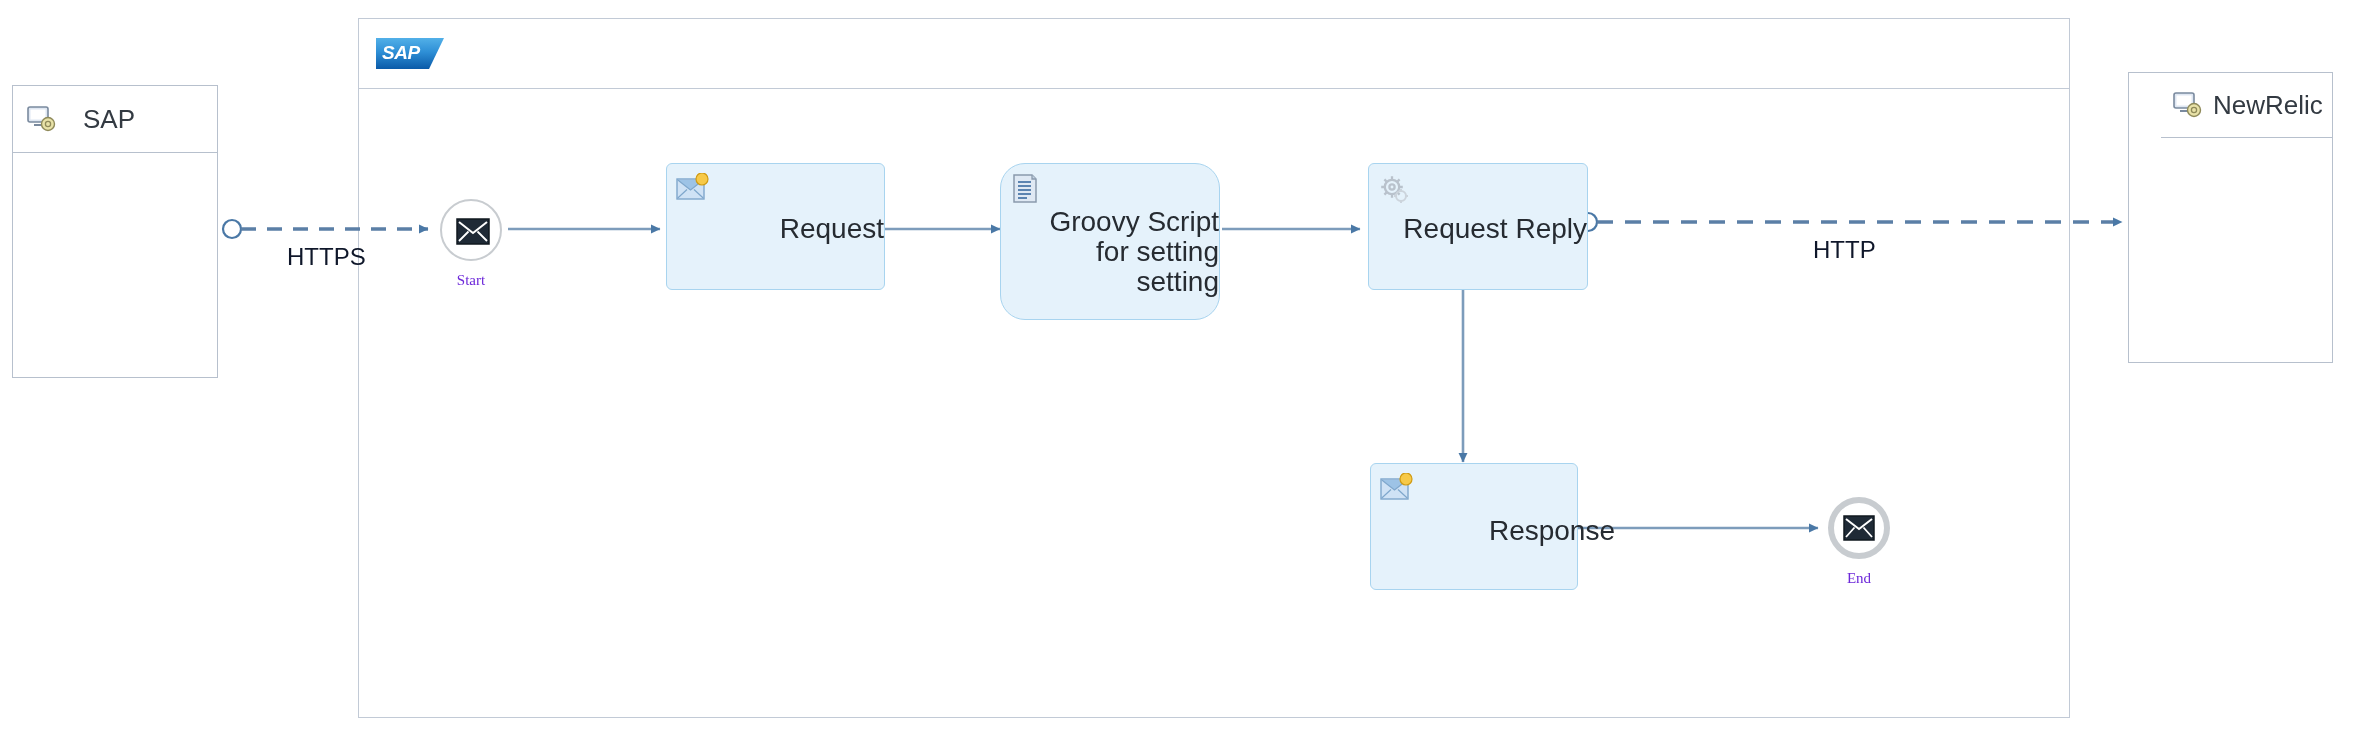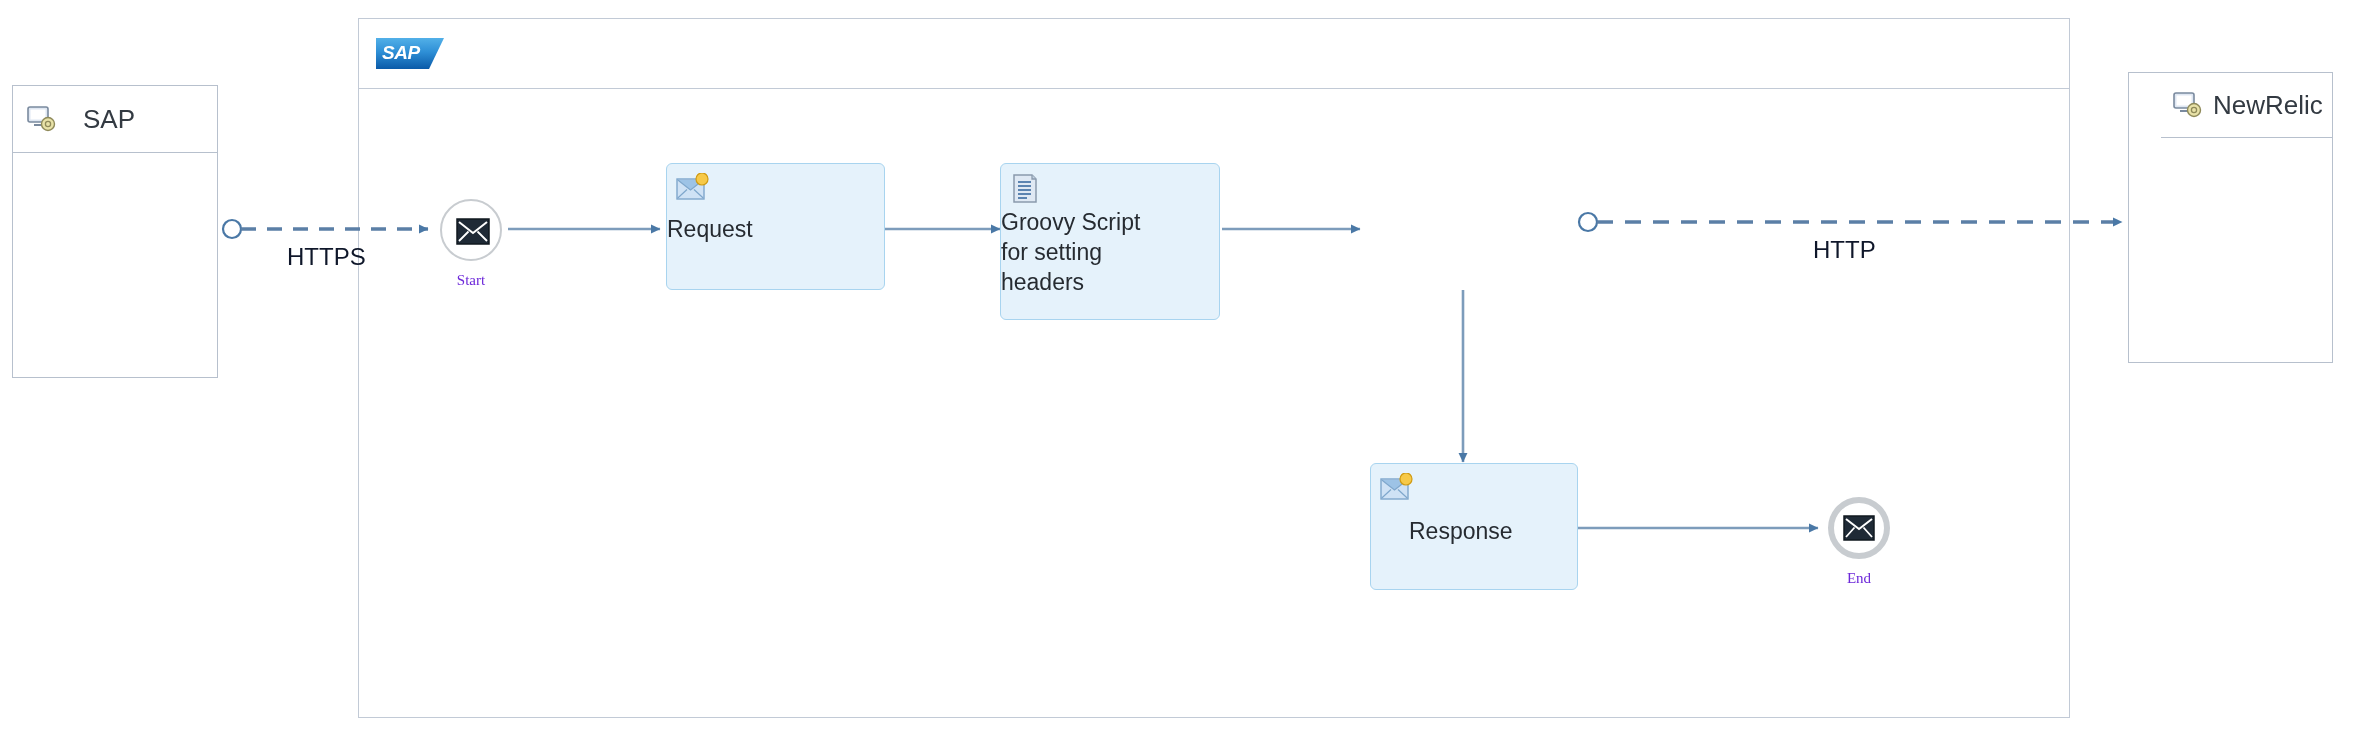--- a/index.html
+++ b/index.html
@@ -90,22 +90,22 @@
     position: absolute;
     background: #e5f2fb;
     border: 1.5px solid #a8d4ef;
     border-radius: 6px;
     box-sizing: border-box;
   }
   .step-label {
     position: absolute;
     left: 0;
     width: 100%;
-    text-align: left;
-    font-size: 23px;
+    text-align: right;
+    font-size: 28px;
     line-height: 30px;
     color: #262b31;
     font-family: "Liberation Sans", sans-serif;
   }
   .step-icon {
     position: absolute;
     left: 9px;
     top: 9px;
     width: 34px;
     height: 30px;
@@ -235,39 +235,56 @@
       <svg width="34" height="30" viewBox="0 0 34 30">
         <rect x="1" y="6" width="27" height="20" fill="#cfe2f5" stroke="#7fa7cc" stroke-width="1.4"></rect>
         <path d="M1.8 7 L14.5 17 L27.2 7" fill="#9dc3e6" stroke="#7fa7cc" stroke-width="1.2"></path>
         <path d="M1.8 25 L11 16.5 M27.2 25 L18 16.5" fill="none" stroke="#7fa7cc" stroke-width="1.2"></path>
         <circle cx="26" cy="6" r="6" fill="#f7c948" stroke="#d09b12" stroke-width="1.2"></circle>
       </svg>
     </span>
     <div class="step-label" style="top:50px;">Request</div>
   </div>
 
-  <div class="step" style="left:1000px; top:163px; width:220px; height:157px;">
+  <div class="step" style="left:1000px; top:163px; width:220px; height:157px;border-radius:25px;">
     <span class="step-icon">
       <svg width="32" height="32" viewBox="0 0 32 32">
         <path d="M4 2 L22 2 L26 6 L26 29 L4 29 Z" fill="#dfe9f4" stroke="#8a9bad" stroke-width="1.5"></path>
         <path d="M22 2 L22 6 L26 6" fill="#c3d3e3" stroke="#8a9bad" stroke-width="1.3"></path>
         <rect x="8" y="8" width="13" height="2" fill="#5b84b1"></rect>
         <rect x="8" y="12" width="13" height="2" fill="#5b84b1"></rect>
         <rect x="8" y="16" width="13" height="2" fill="#5b84b1"></rect>
         <rect x="8" y="20" width="13" height="2" fill="#5b84b1"></rect>
         <rect x="8" y="24" width="9" height="2" fill="#5b84b1"></rect>
       </svg>
     </span>
     <div class="step-label" style="top:43px;">
       <div>Groovy Script</div>
       <div>for setting</div>
-      <div>headers</div>
+      <div>setting</div>
     </div>
   </div>
 
+  <div class="step" style="left:1368px; top:163px; width:220px; height:127px;">
+    <span class="step-icon">
+      <svg width="34" height="32" viewBox="0 0 34 32">
+        <g fill="none" stroke="#b9c2cc" stroke-width="2.3">
+          <circle cx="14" cy="14" r="7.2"></circle>
+          <circle cx="14" cy="14" r="2.6"></circle>
+          <path d="M14 3.2 L14 6.4 M14 21.6 L14 24.8 M3.2 14 L6.4 14 M21.6 14 L24.8 14
+                   M6.4 6.4 L8.6 8.6 M19.4 19.4 L21.6 21.6 M21.6 6.4 L19.4 8.6 M8.6 19.4 L6.4 21.6"></path>
+        </g>
+        <g fill="none" stroke="#ccd4dc" stroke-width="2">
+          <circle cx="23" cy="23" r="5"></circle>
+          <path d="M23 16 L23 18 M23 28 L23 30 M16 23 L18 23 M28 23 L30 23"></path>
+        </g>
+      </svg>
+    </span>
+    <div class="step-label" style="top:50px;">Request Reply</div>
+  </div>
 
   <div class="step" style="left:1370px; top:463px; width:208px; height:127px;">
     <span class="step-icon">
       <svg width="34" height="30" viewBox="0 0 34 30">
         <rect x="1" y="6" width="27" height="20" fill="#cfe2f5" stroke="#7fa7cc" stroke-width="1.4"></rect>
         <path d="M1.8 7 L14.5 17 L27.2 7" fill="#9dc3e6" stroke="#7fa7cc" stroke-width="1.2"></path>
         <path d="M1.8 25 L11 16.5 M27.2 25 L18 16.5" fill="none" stroke="#7fa7cc" stroke-width="1.2"></path>
         <circle cx="26" cy="6" r="6" fill="#f7c948" stroke="#d09b12" stroke-width="1.2"></circle>
       </svg>
     </span>

